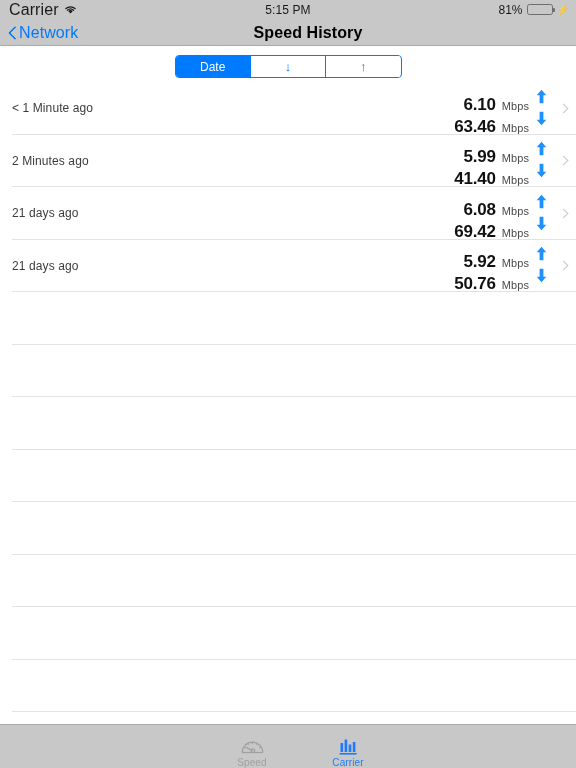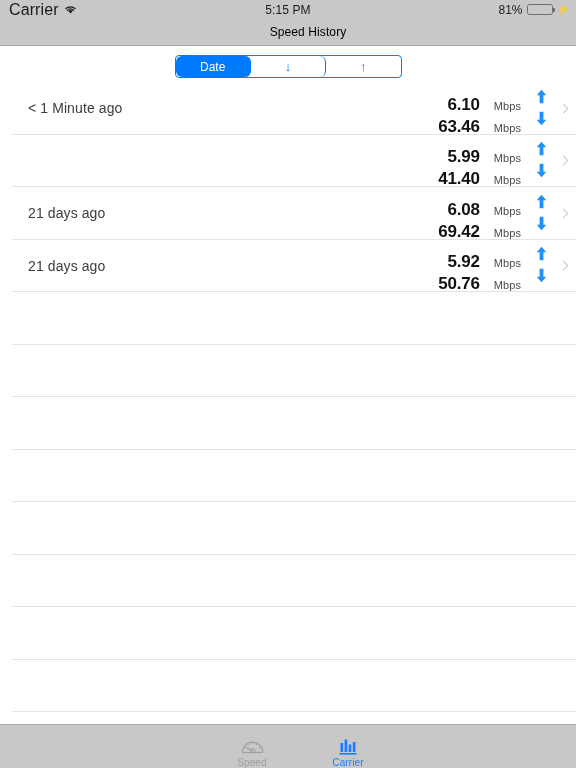--- a/index.html
+++ b/index.html
@@ -119,22 +119,22 @@
     border-radius: 1px;
   }
   .nav-back-label { font-size: 16px; color: #007aff; letter-spacing: 0.1px; }
   .nav-title {
     position: absolute;
     left: 0; right: 0;
     top: 0;
     height: 27px;
     line-height: 27px;
     text-align: center;
-    font-size: 12px;
-    font-weight: normal;
+    font-size: 16px;
+    font-weight: bold;
     color: #000;
     letter-spacing: 0.1px;
     margin-left: 40px;
   }
 
   
   .seg-wrap {
     position: absolute;
     top: 55px;
     left: 0; right: 0;
@@ -154,21 +154,20 @@
     flex: 1 1 0;
     display: flex;
     align-items: center;
     justify-content: center;
     font-size: 12px;
     color: #007aff;
     background: #ffffff;
     border-right: 1px solid #007aff;
     cursor: pointer;
     user-select: none;
-    border-radius: 6px;
   }
   .seg:last-child { border-right: none; }
   .seg.selected {
     background: #007aff;
     color: #ffffff;
   }
   .seg .arrow-glyph { font-size: 13px; line-height: 1; font-weight: bold; }
 
   
   .table {
@@ -193,40 +192,39 @@
     background: #e3e3e6;
   }
   .row.empty { cursor: default; }
   .row-title {
     position: absolute;
     left: 12px;
     top: 0;
     height: 52.5px;
     display: flex;
     align-items: center;
-    font-size: 14px;
+    font-size: 12px;
     color: #3c3c3c;
     letter-spacing: 0.1px;
-    margin-left: 16px;
   }
   .row-values {
     position: absolute;
     right: 28px;
     top: 0;
     height: 52.5px;
     display: flex;
     flex-direction: column;
     justify-content: center;
     gap: 3px;
   }
   .val-line {
     display: flex;
     align-items: baseline;
     justify-content: flex-end;
-    gap: 14px;
+    gap: 6px;
     height: 19px;
   }
   .val-num {
     font-size: 17px;
     font-weight: bold;
     color: #111;
     letter-spacing: -0.2px;
     min-width: 52px;
     text-align: right;
   }
@@ -317,20 +315,24 @@
     </div>
     <div class="sb-center">5:15 PM</div>
     <div class="sb-right">
       <span class="sb-batt-pct">81%</span>
       <span class="battery"><span class="fill"></span></span>
       <span class="bolt">⚡</span>
     </div>
   </div>
 
   <div class="navbar">
+    <div class="nav-back">
+      <span class="chev"></span>
+      <span class="nav-back-label">Network</span>
+    </div>
     <div class="nav-title">Speed History</div>
   </div>
 
   <div class="seg-wrap">
     <div class="segmented">
       <div class="seg selected">
         <span>Date</span>
       </div>
       <div class="seg">
         <span class="arrow-glyph">↓</span>
@@ -363,20 +365,21 @@
               </svg>
             </span>
           </div>
         </div>
         <div class="row-chevron">
           <span></span>
         </div>
         <div class="sep"></div>
       </div>
       <div class="row">
+        <div class="row-title">2 Minutes ago</div>
         <div class="row-values">
           <div class="val-line">
             <span class="val-num">5.99</span>
             <span class="val-unit">Mbps</span>
             <span class="val-arrow">
               <svg width="11" height="15" viewBox="0 0 11 15">
                 <path d="M5.5 0.8 L10.3 6.2 H7.4 V14.2 H3.6 V6.2 H0.7 Z" fill="#1e90ff"></path>
               </svg>
             </span>
           </div>

